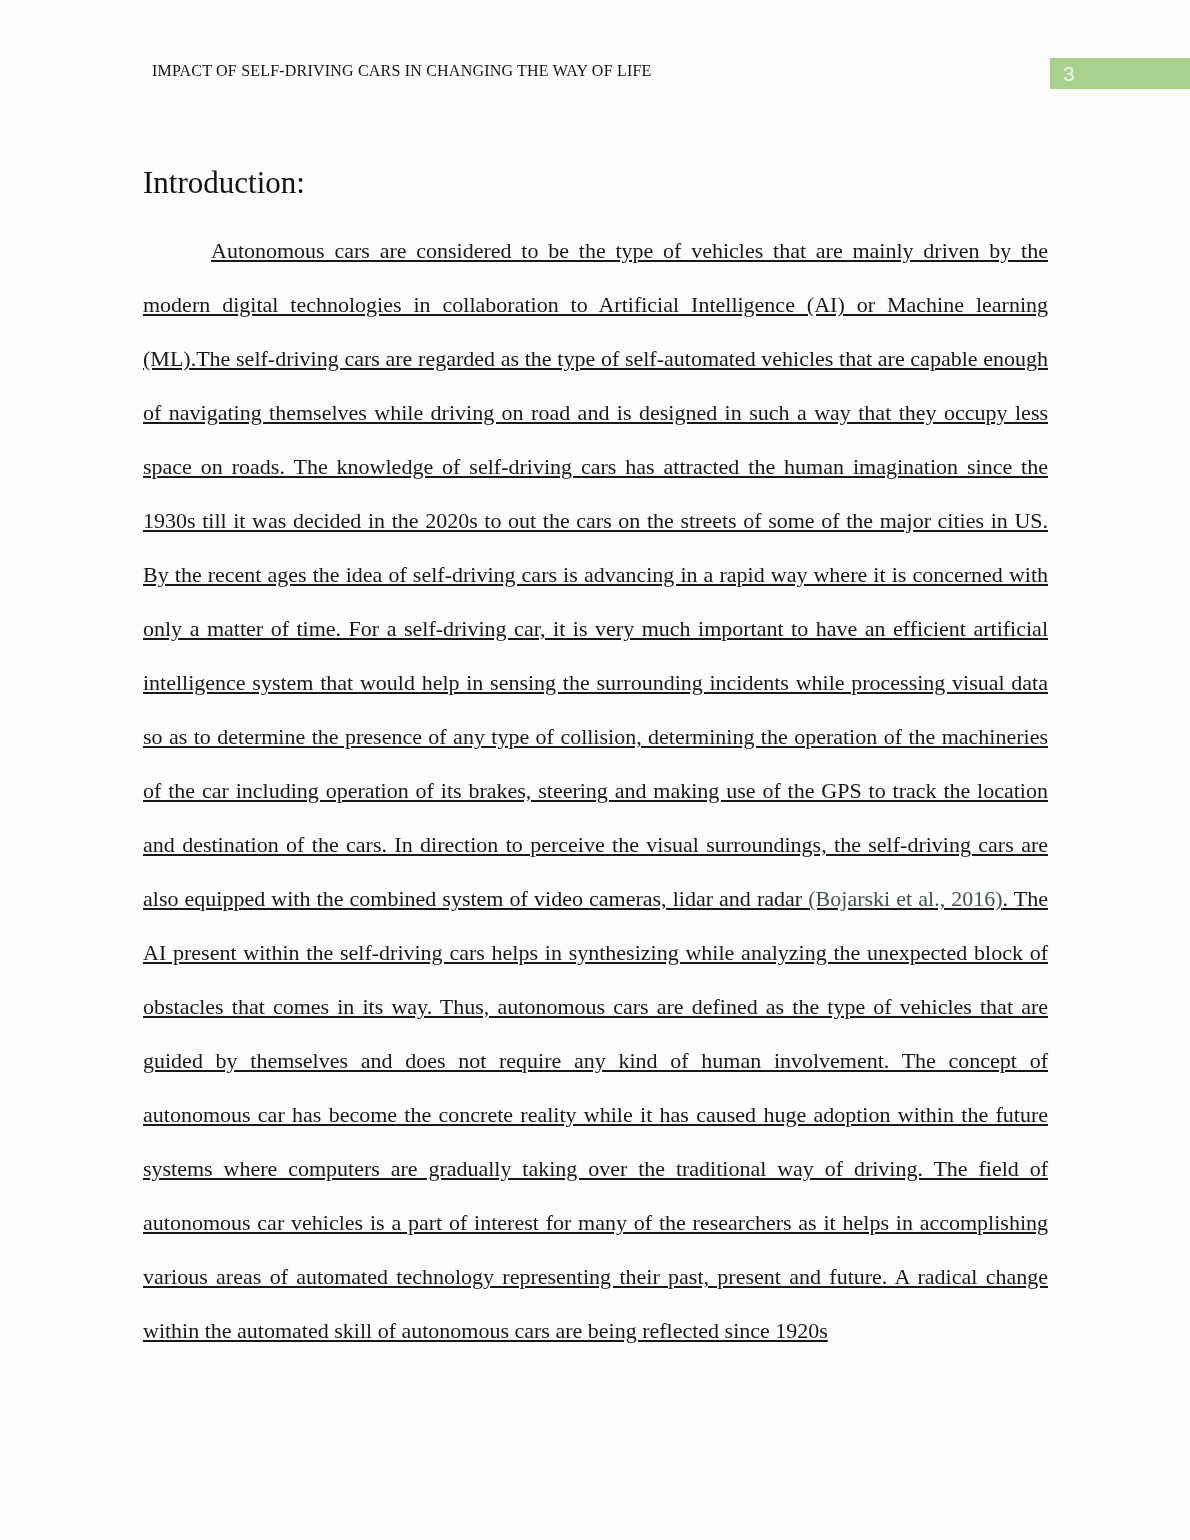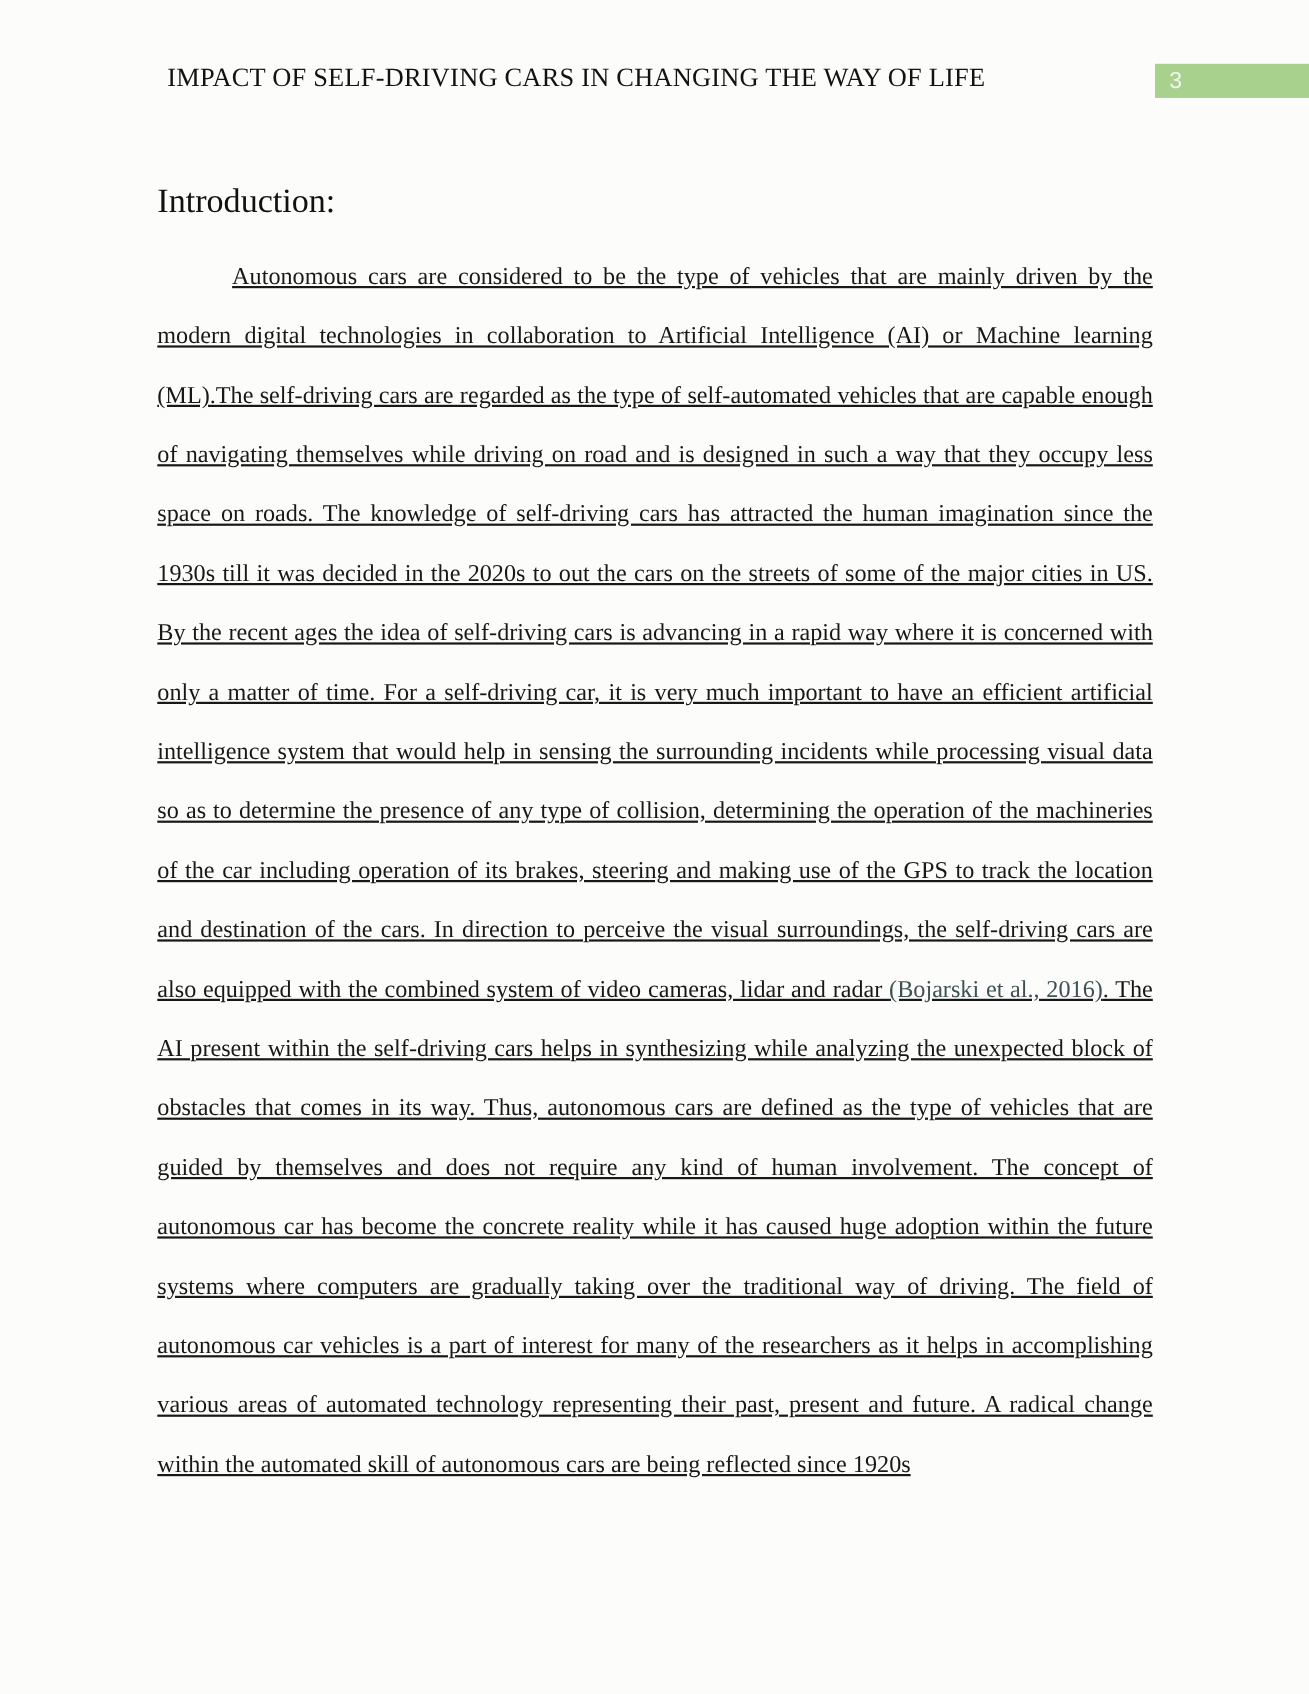--- a/index.html
+++ b/index.html
@@ -24,21 +24,21 @@
     position: absolute;
     top: 0;
     left: 0;
     right: 0;
     height: 100px;
   }
   .header-title {
     position: absolute;
     left: 152px;
     top: 57px;
-    font-size: 24px;
+    font-size: 16px;
     line-height: 28px;
     letter-spacing: 0.2px;
     white-space: nowrap;
     color: #121212;
   }
   .page-number-badge {
     position: absolute;
     top: 58px;
     right: 0;
     width: 140px;

